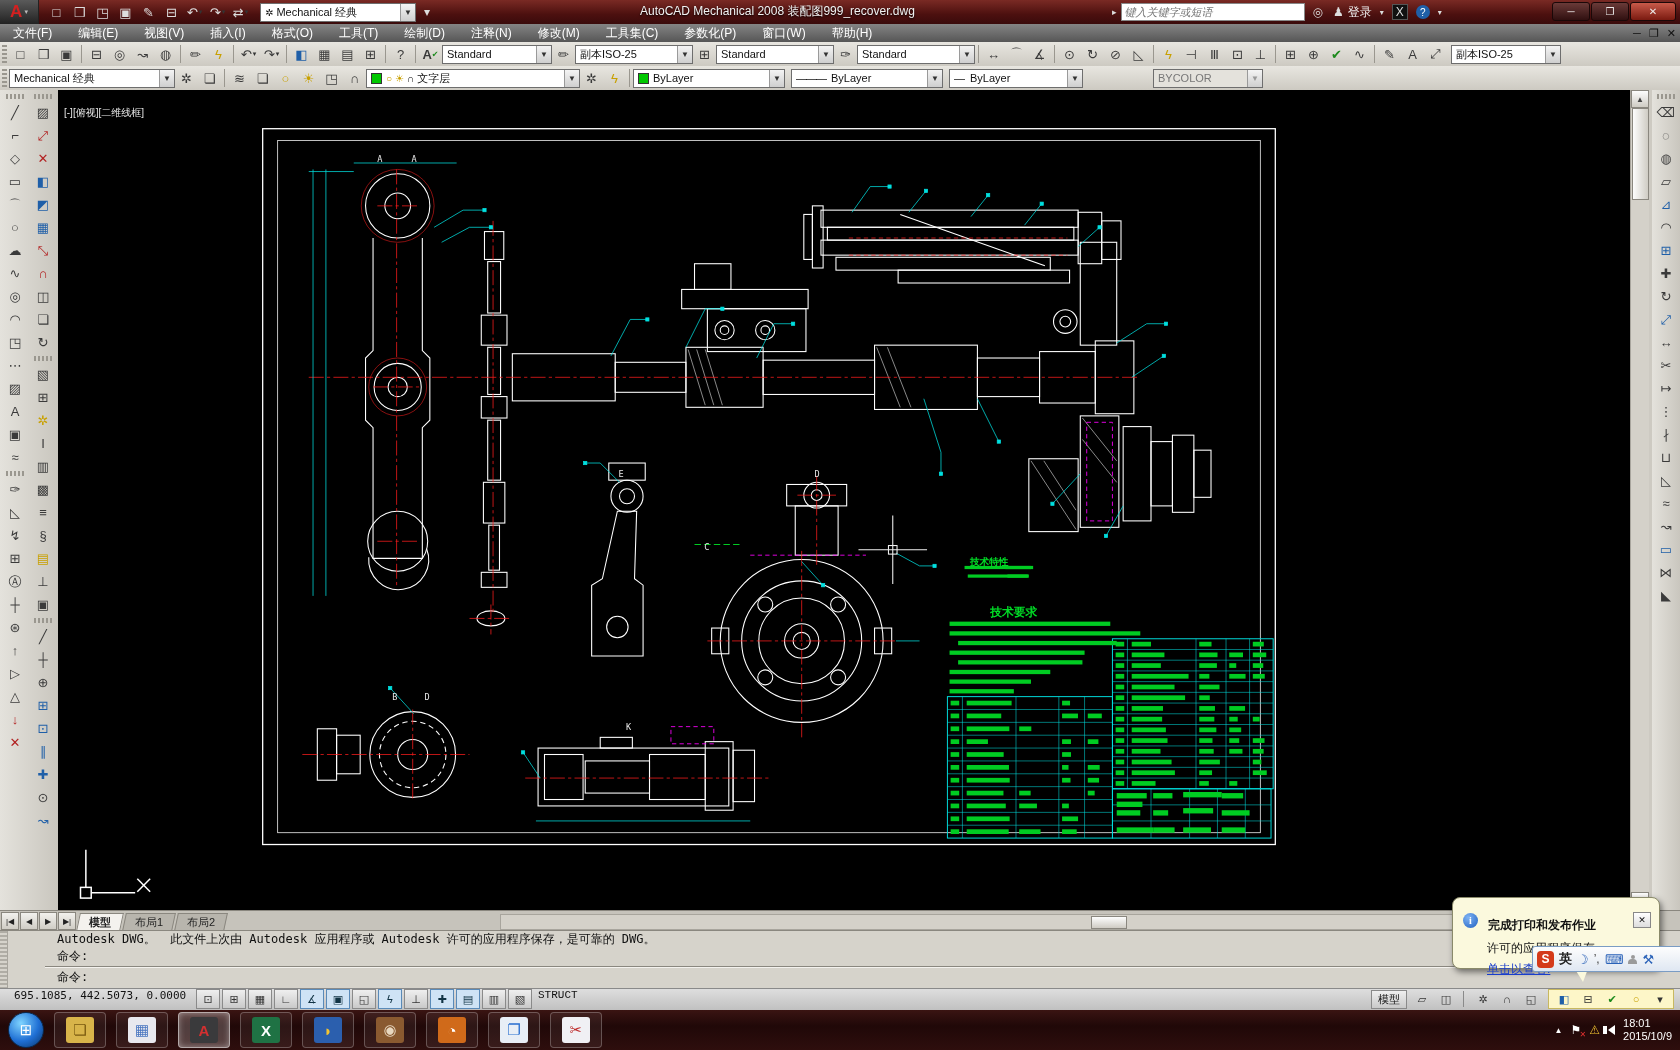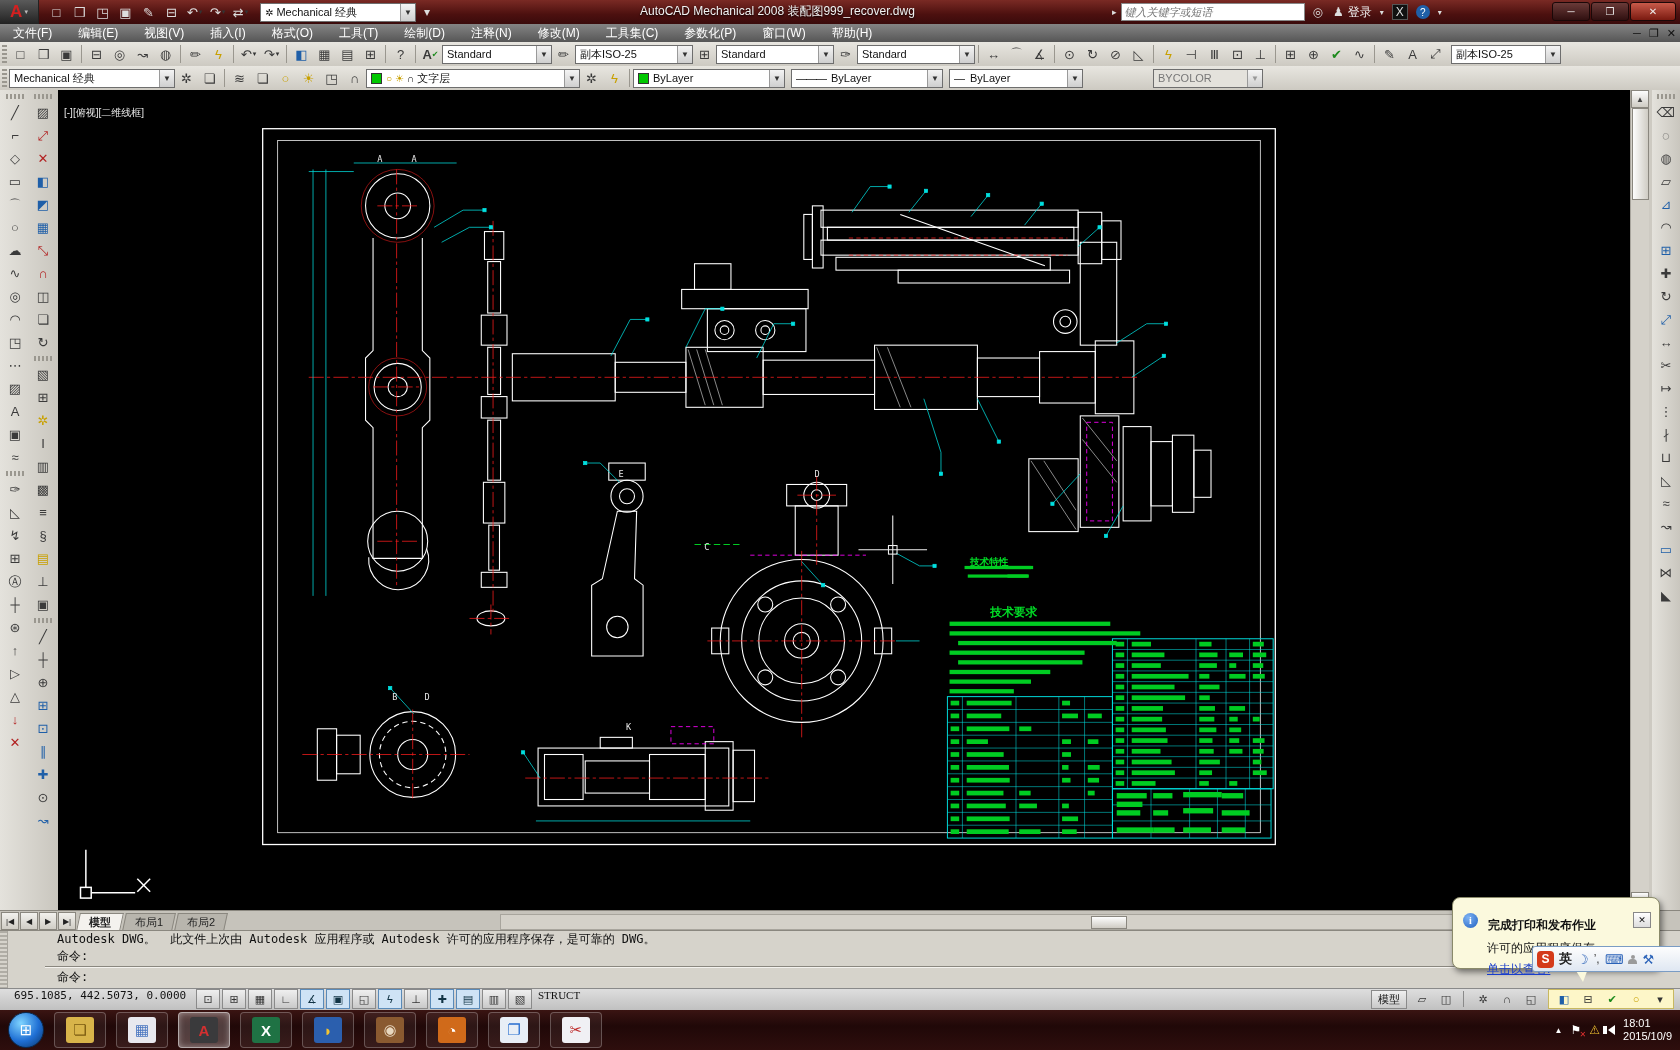--- a/index.html
+++ b/index.html
@@ -56,21 +56,21 @@
   
   #cmd{top:930px;left:0;width:1680px;height:58px;background:#d6d3cb;border-top:1px solid #8a877f;color:#111;padding-left:45px;}
   #cmd-grip{position:absolute;left:0;top:0;width:7px;height:58px;background:repeating-linear-gradient(#b0ada5 0 2px,#d6d3cb 2px 4px);border-right:1px solid #a8a59d;}
   .cmd-line{margin-left:12px;font-family:"DejaVu Sans Mono","Liberation Mono",monospace;font-size:12px;line-height:17px;white-space:pre;}
   #cmd-divider{margin:1px 0;border-top:1px solid #8a877f;border-bottom:1px solid #f4f2ee;}
   
   #status{top:988px;left:0;width:1680px;height:22px;background:linear-gradient(#dedede,#bfbfbf);display:flex;align-items:flex-start;border-top:1px solid #8a8a8a;color:#111;}
   #coords{margin-left:14px;width:180px;font-family:"DejaVu Sans Mono","Liberation Mono",monospace;font-size:11px;}
   .stbtn{width:22px;height:18px;border:1px solid #8a8a8a;background:linear-gradient(#efefef,#c9c9c9);display:flex;align-items:center;justify-content:center;font-size:11px;color:#333;margin-left:2px;}
   .stbtn.active{background:#cfe3f5;border-color:#5a8ab8;color:#134;}
-  #struct-label{font-size:11px;margin-left:6px;font-family:Liberation Serif, serif;}
+  #struct-label{font-size:11px;margin-left:6px;font-family:Liberation Mono, monospace;}
   #status-right{margin-left:auto;display:flex;align-items:center;margin-right:6px;}
   #model-btn{padding:1px 6px;border:1px solid #8a8a8a;background:linear-gradient(#efefef,#c9c9c9);font-size:11px;margin-right:2px;}
   #tray-hl{display:flex;background:#fdf6c8;border:1px solid #c8b860;padding:0 2px;margin-left:6px;}
   
   #taskbar{top:1010px;left:0;width:1680px;height:40px;background:linear-gradient(#3a1412,#200808 40%,#2e0e0d);display:flex;align-items:center;}
   #start-orb{width:34px;height:34px;border-radius:50%;margin-left:8px;background:radial-gradient(circle at 35% 30%,#7fd4ff,#1f6fd4 55%,#0a3466);border:1px solid #0a2a50;display:flex;align-items:center;justify-content:center;color:#fff;font-size:15px;}
   .task-app{width:50px;height:34px;margin-left:10px;border:1px solid rgba(255,255,255,.25);border-radius:4px;background:rgba(255,255,255,.06);display:flex;align-items:center;justify-content:center;}
   .task-app.active{background:rgba(255,255,255,.22);border-color:rgba(255,255,255,.55);box-shadow:inset 0 0 6px rgba(255,255,255,.4);}
   .app-glyph{width:28px;height:26px;border-radius:3px;display:flex;align-items:center;justify-content:center;font-weight:bold;font-size:15px;}
   #tray{margin-left:auto;display:flex;align-items:center;color:#fff;margin-right:8px;gap:8px;}

